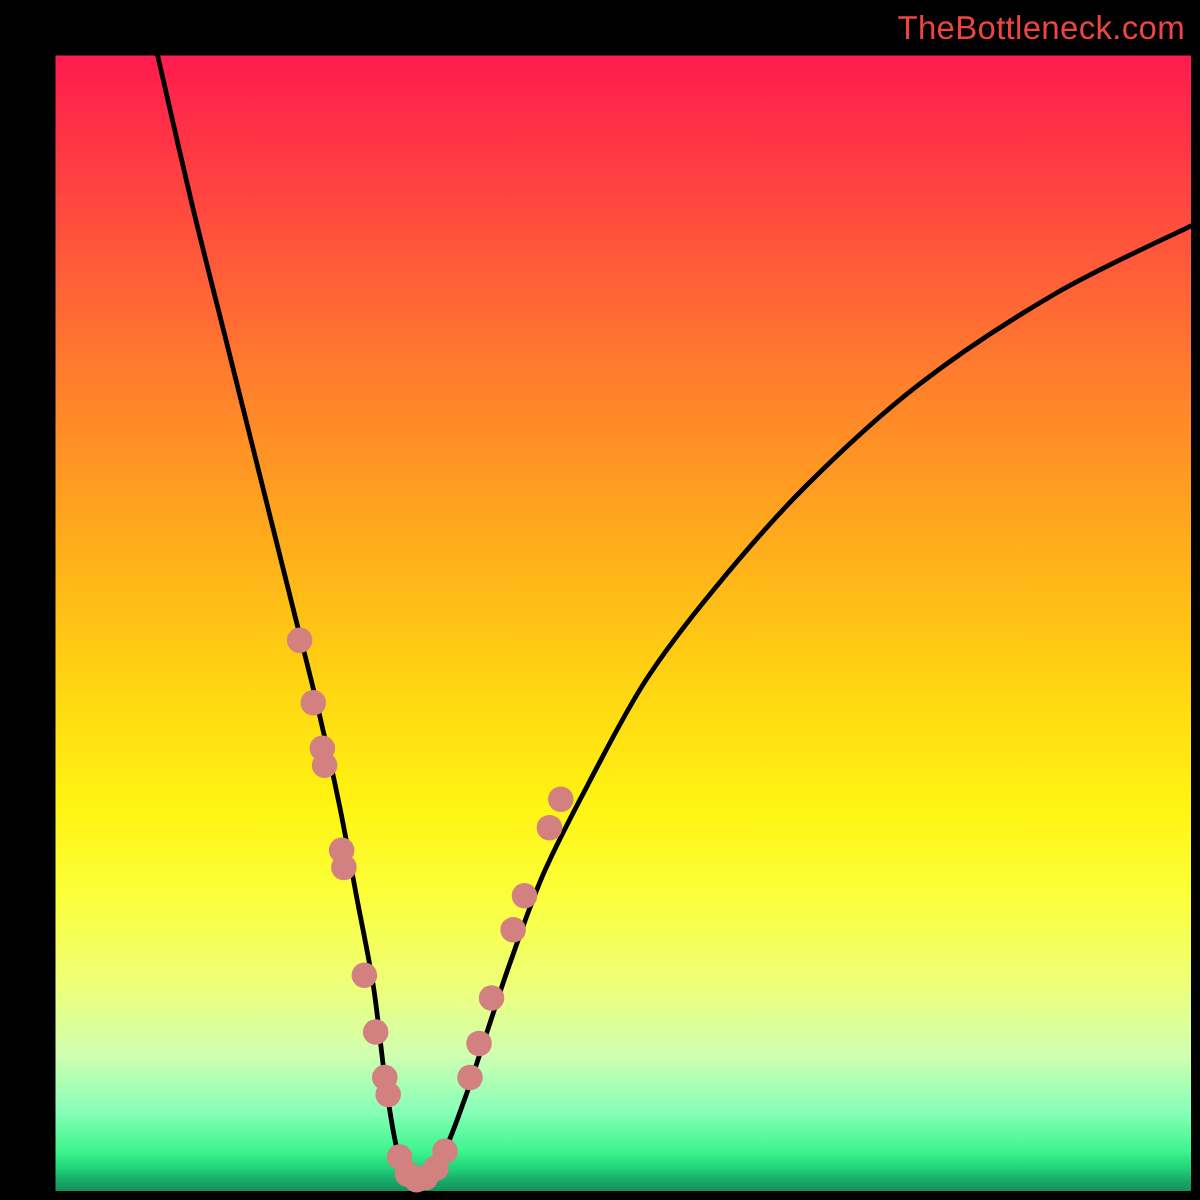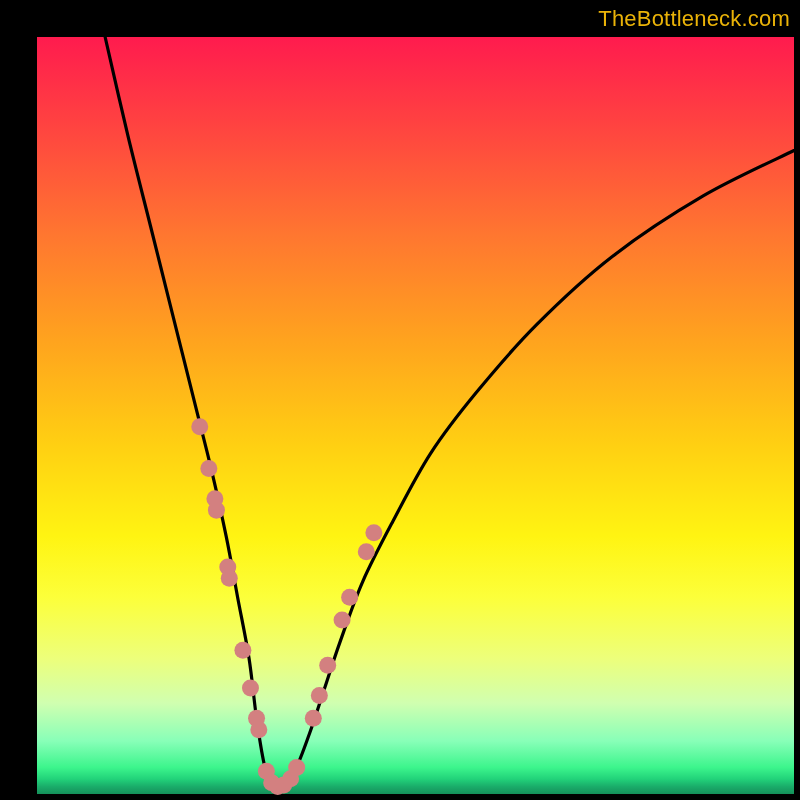--- a/index.html
+++ b/index.html
@@ -36,21 +36,21 @@
       #88ffb8 93%,
       #3cf58c 96.5%,
       #22d37a 98%,
       #1aad6a 99%,
       #15905a 100%);
   }
   .watermark {
     position: absolute;
     top: 6px;
     right: 10px;
-    color: #eab308;
+    color: #ef4444;
     font-size: 22px;
     letter-spacing: 0.2px;
     font-weight: 400;
     user-select: none;
   }
   svg.curve {
     position: absolute;
     left: 0;
     top: 0;
     width: 757px;

